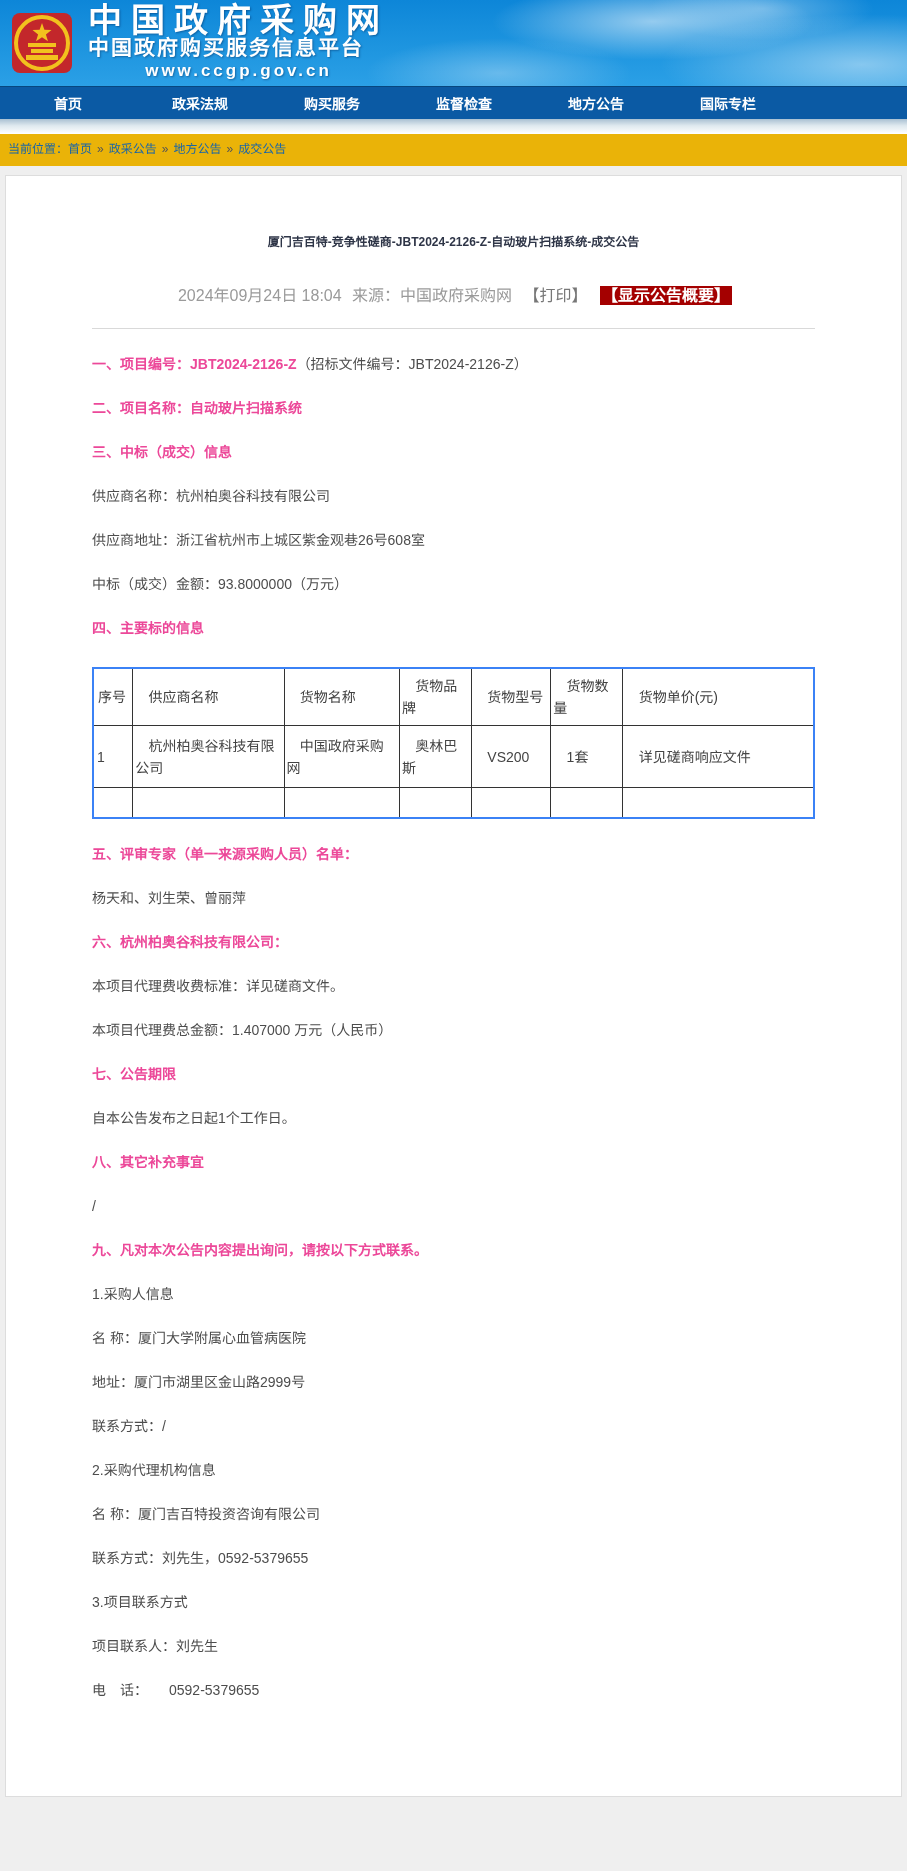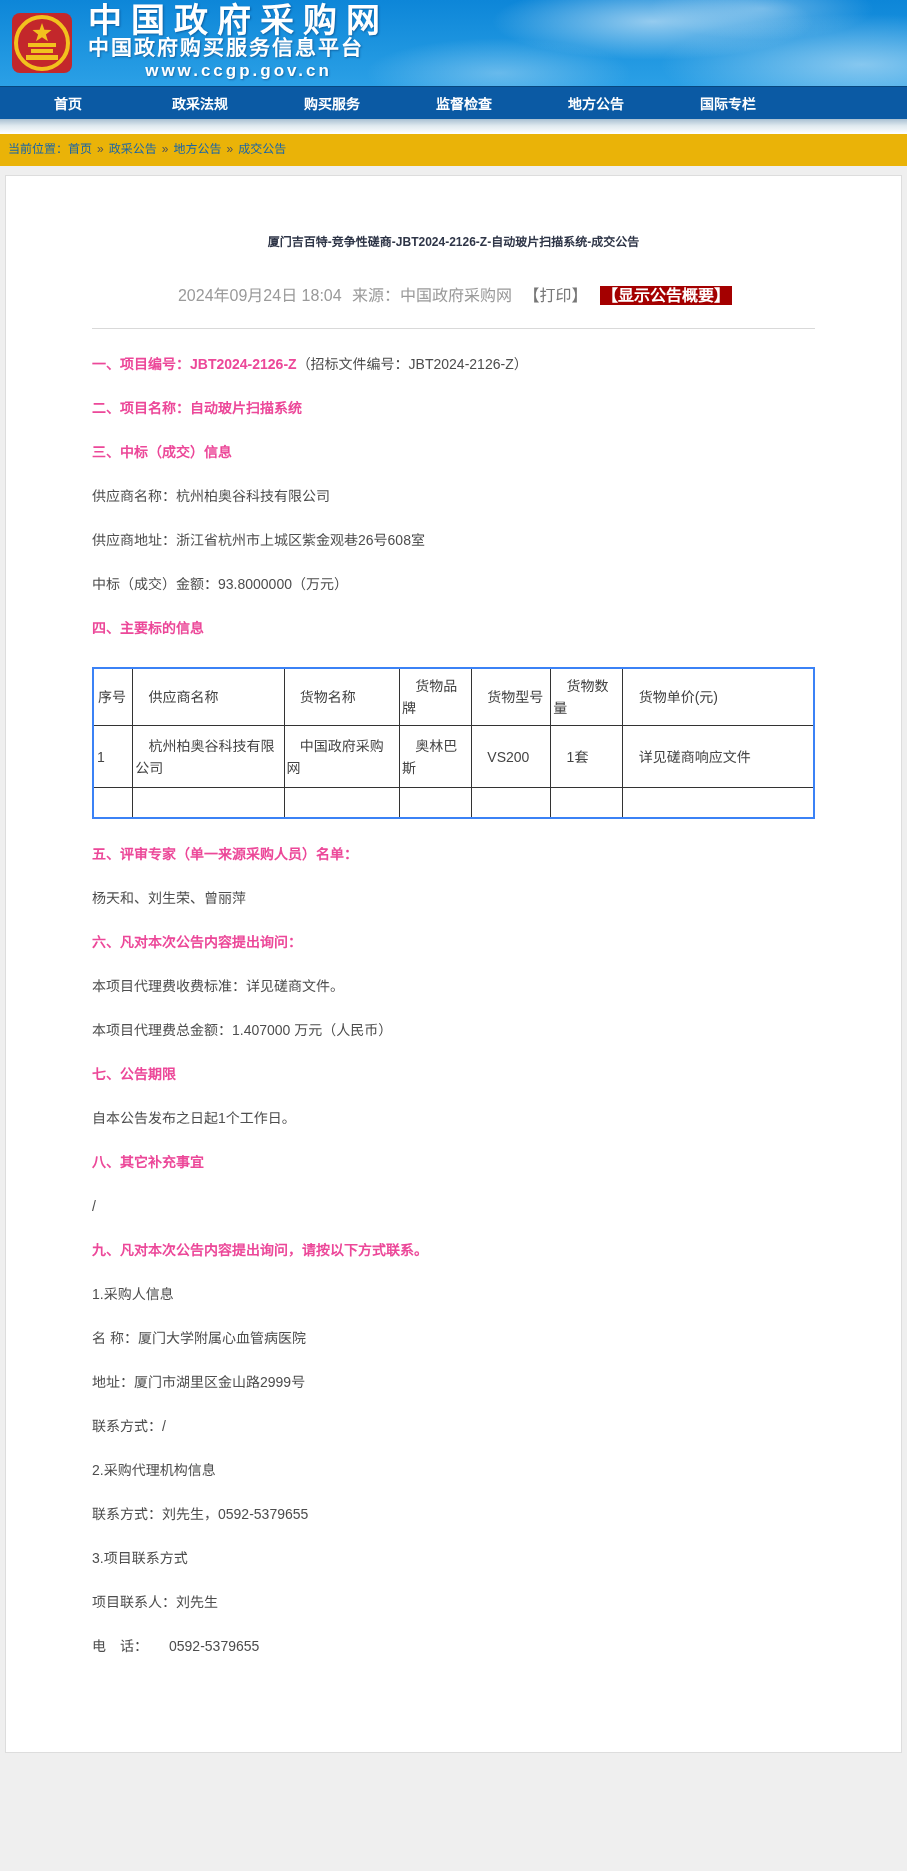--- a/index.html
+++ b/index.html
@@ -168,33 +168,34 @@
               <td></td>
               <td></td>
               <td></td>
             </tr>
           </tbody>
       </table>
 
       <div class="body-text" id="paras-b">
           <p><span class="b">五、评审专家（单一来源采购人员）名单：</span></p>
           <p><span>杨天和、刘生荣、曾丽萍</span></p>
-          <p><span class="b">六、凡对本次公告内容提出询问：</span></p>
+          <p><span class="b">六、杭州柏奥谷科技有限公司：</span></p>
           <p><span>本项目代理费收费标准：详见磋商文件。</span></p>
           <p><span>本项目代理费总金额：1.407000 万元（人民币）</span></p>
           <p><span class="b">七、公告期限</span></p>
           <p><span>自本公告发布之日起1个工作日。</span></p>
           <p><span class="b">八、其它补充事宜</span></p>
           <p><span>/</span></p>
           <p><span class="b">九、凡对本次公告内容提出询问，请按以下方式联系。</span></p>
           <p><span>1.采购人信息</span></p>
           <p><span>名 称：厦门大学附属心血管病医院</span></p>
           <p><span>地址：厦门市湖里区金山路2999号</span></p>
           <p><span>联系方式：/</span></p>
           <p><span>2.采购代理机构信息</span></p>
+          <p><span>名 称：厦门吉百特投资咨询有限公司</span></p>
           <p><span>联系方式：刘先生，0592-5379655</span></p>
           <p><span>3.项目联系方式</span></p>
           <p><span>项目联系人：刘先生</span></p>
           <p><span>电　话：　　0592-5379655</span></p>
         </div>
 
     </main>
   </div>
 </div>
 

